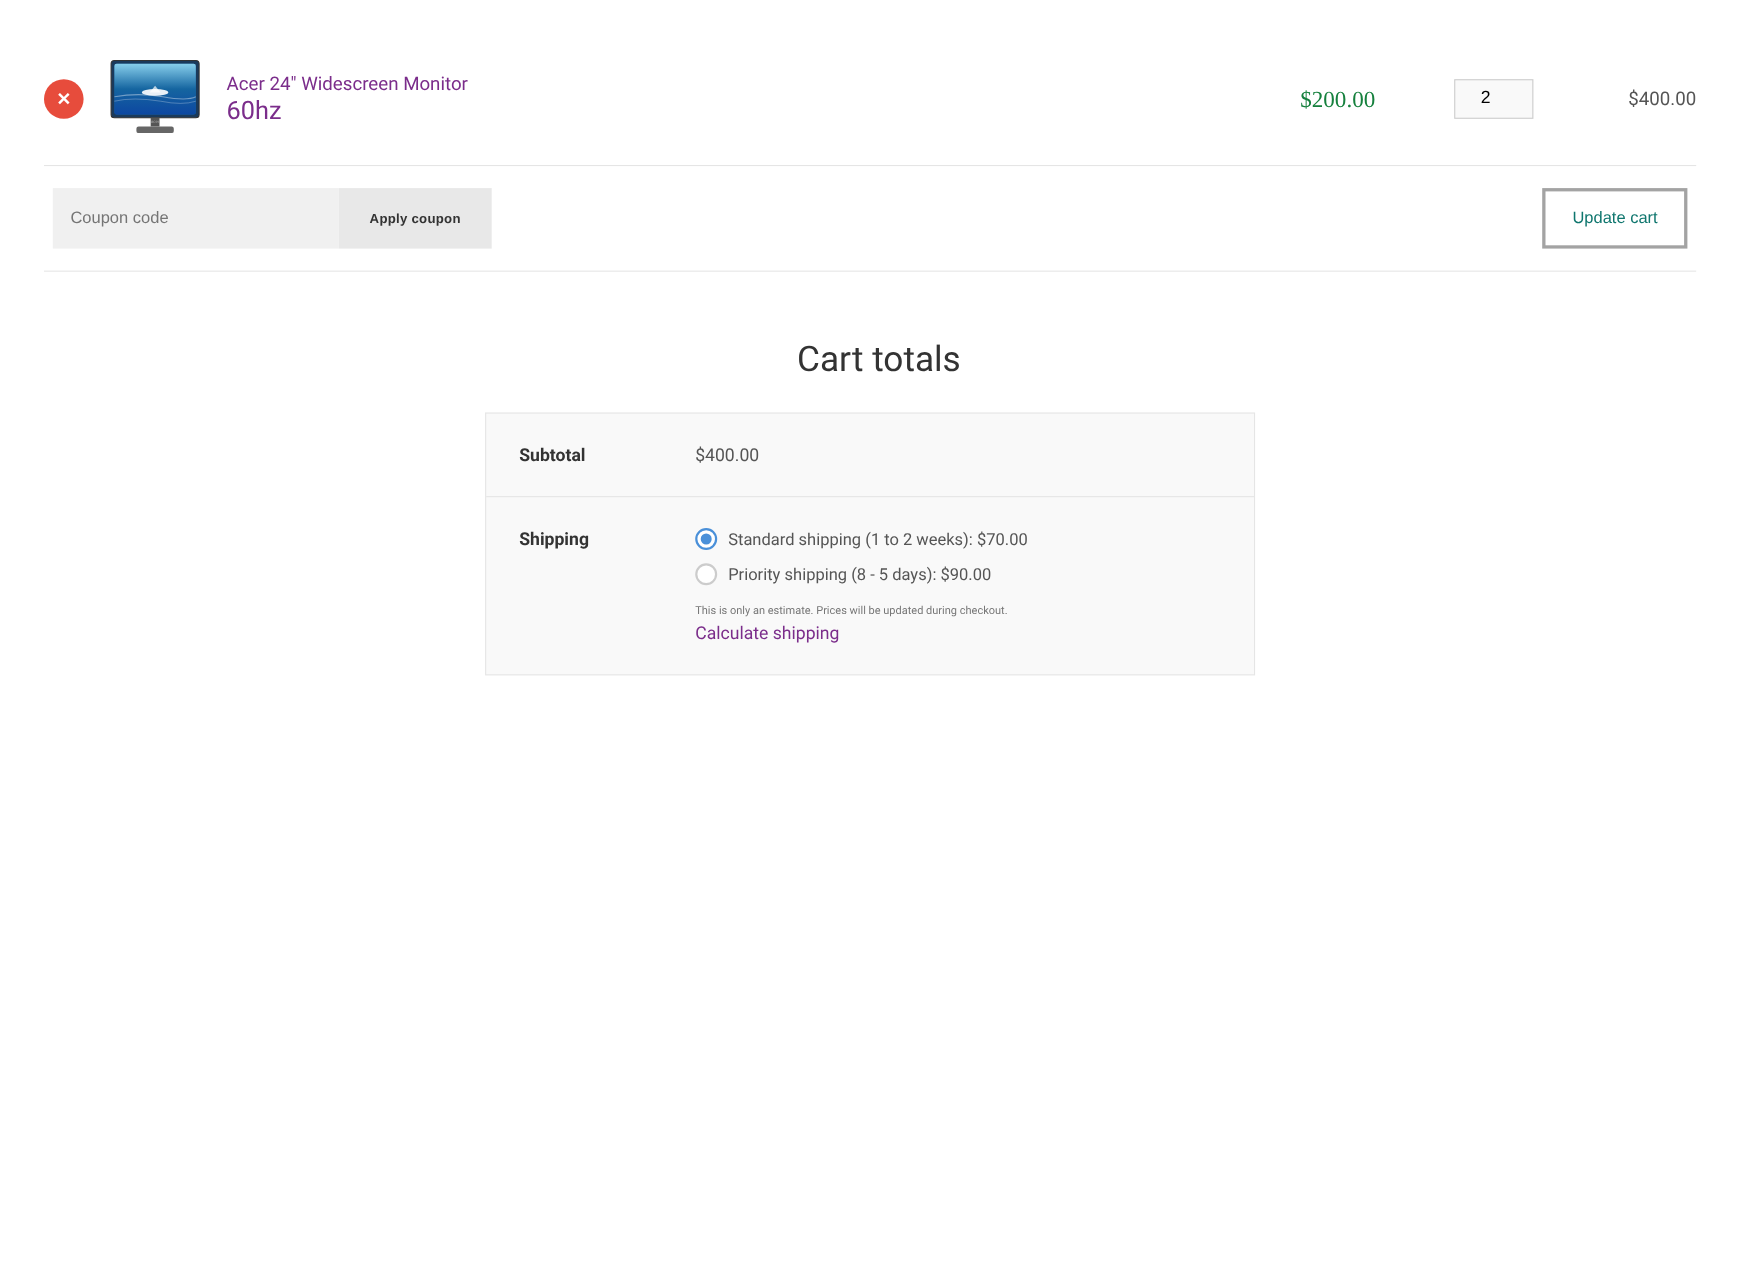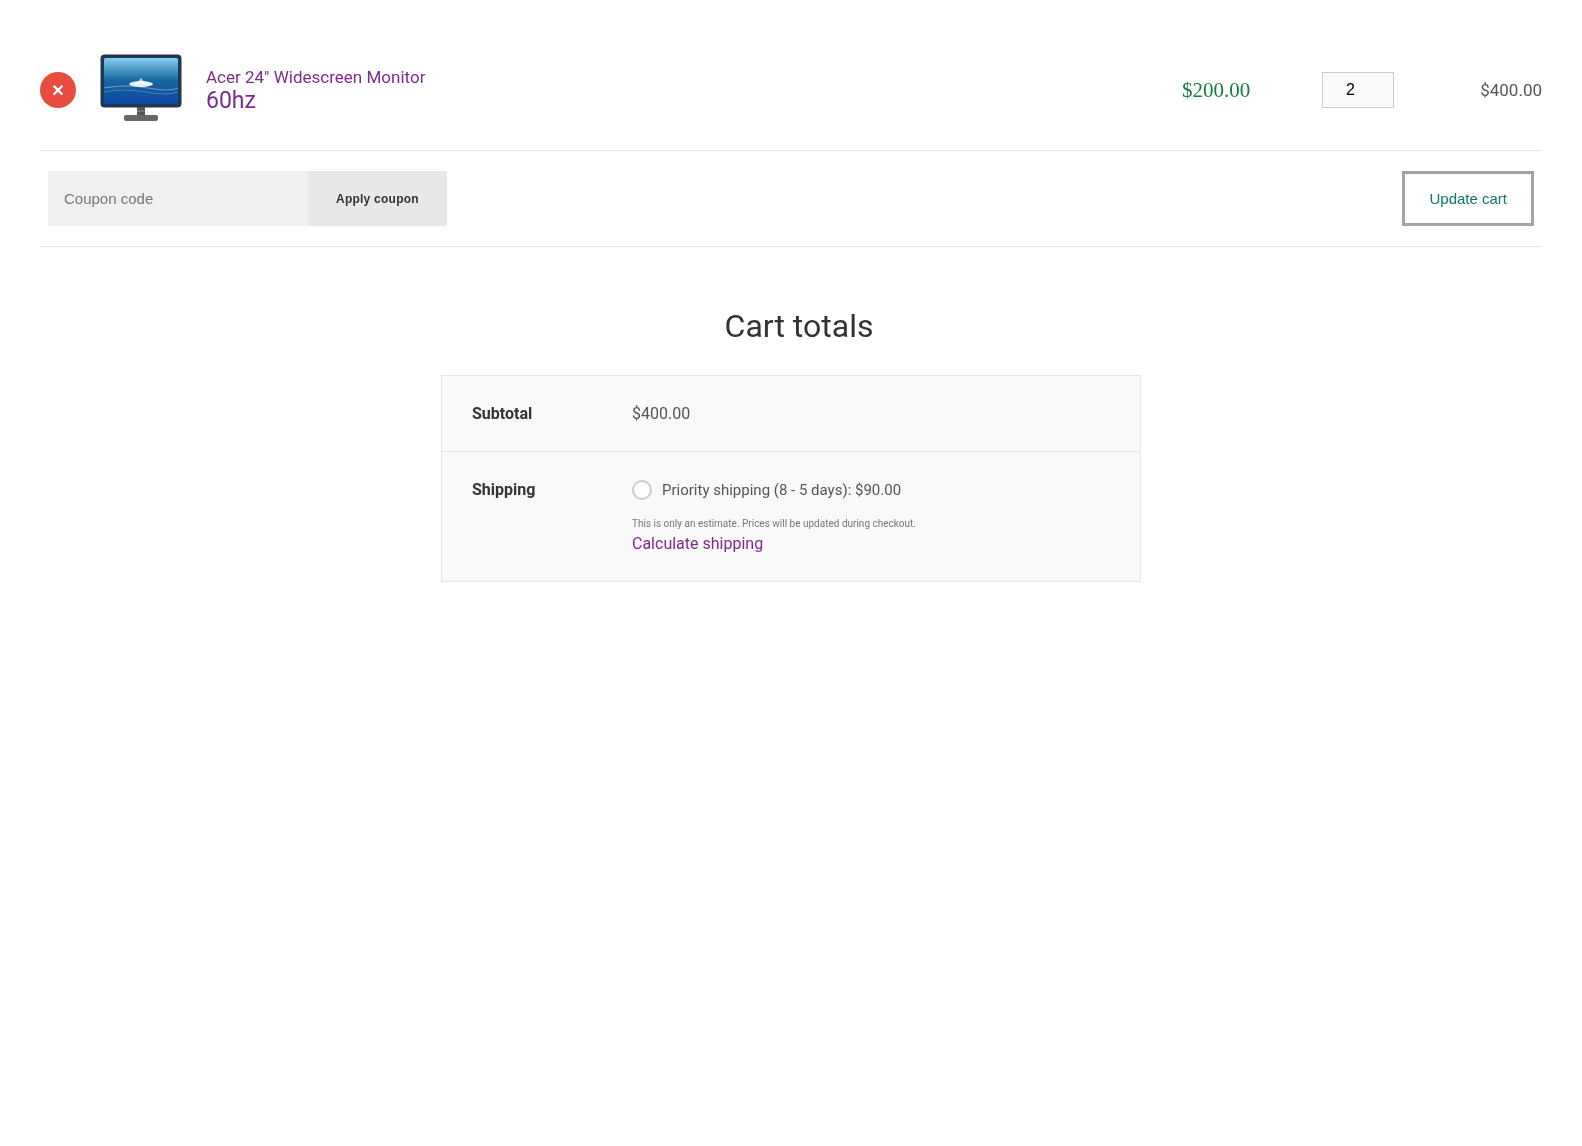--- a/index.html
+++ b/index.html
@@ -311,20 +311,24 @@
       <div class="totals-row">
         <div class="totals-label">Subtotal</div>
         <div class="totals-value subtotal-amount">$400.00</div>
       </div>
 
       <div class="totals-row">
         <div class="totals-label">Shipping</div>
         <div class="totals-value">
           <div class="shipping-options">
 
+            <div class="shipping-option">
+              <div class="radio-btn selected"></div>
+              <span>Standard shipping (1 to 2 weeks): $70.00</span>
+            </div>
 
             <div class="shipping-option">
               <div class="radio-btn"></div>
               <span>Priority shipping (8 - 5 days): $90.00</span>
             </div>
 
           </div>
 
           <div class="shipping-estimate-note">This is only an estimate. Prices will be updated during checkout.</div>
 

